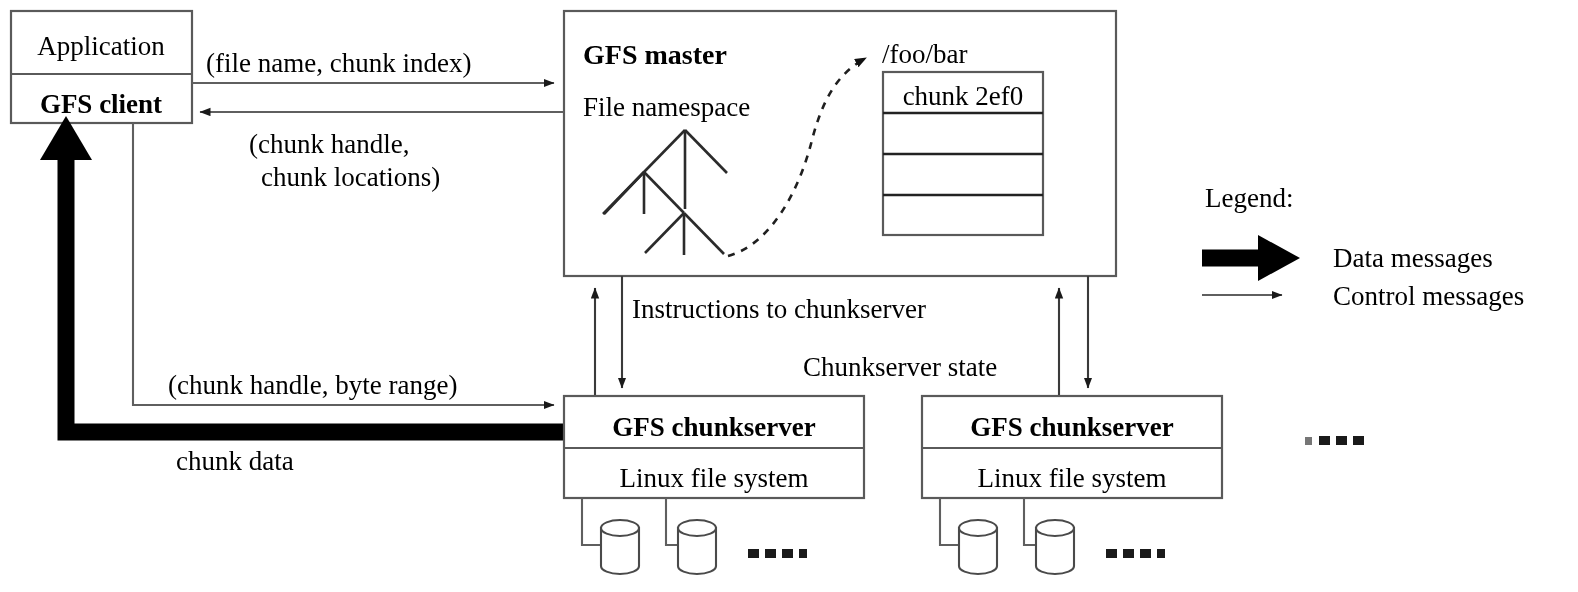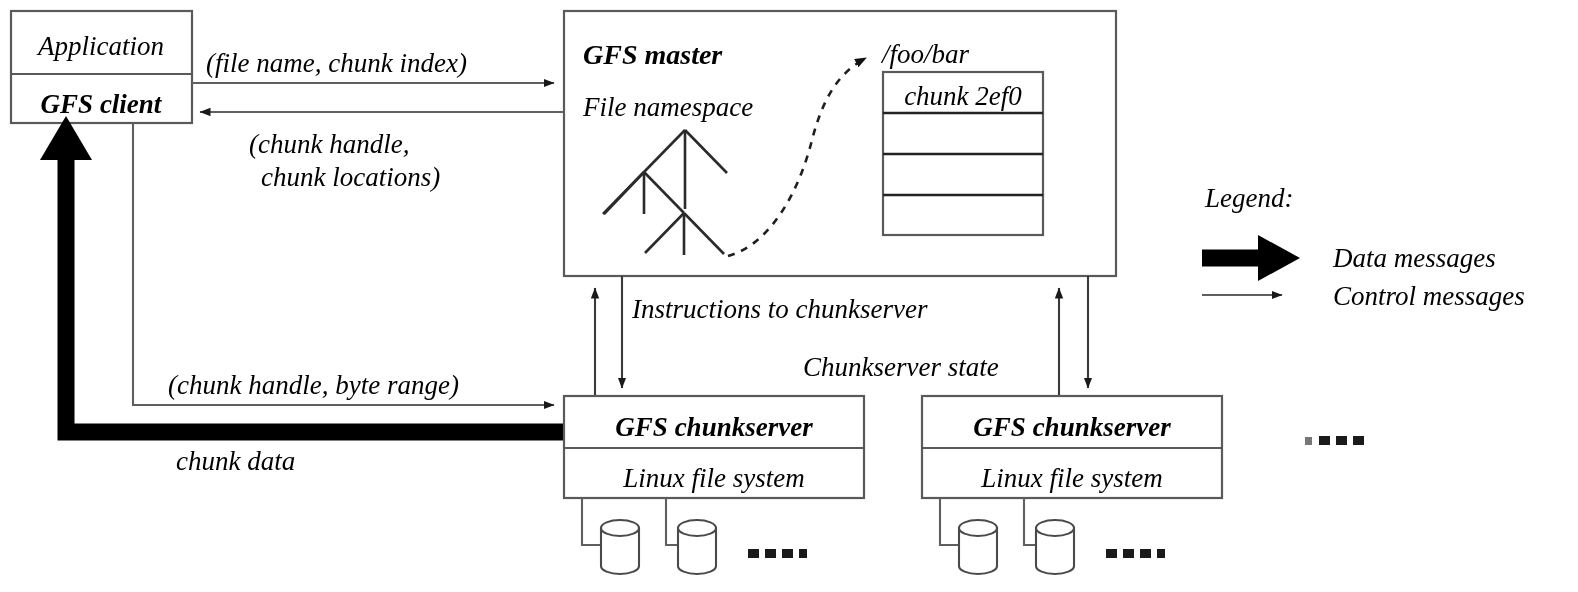--- a/index.html
+++ b/index.html
@@ -7,21 +7,20 @@
     padding: 0;
     background: #ffffff;
   }
   #stage {
     position: relative;
     width: 1578px;
     height: 592px;
     background: #ffffff;
     font-family: "Liberation Serif", "DejaVu Serif", serif;
     overflow: hidden;
-    font-style: italic;
   }
   svg#diagram {
     position: absolute;
     left: 0;
     top: 0;
     width: 1578px;
     height: 592px;
   }
   .box-stroke {
     fill: #ffffff;

